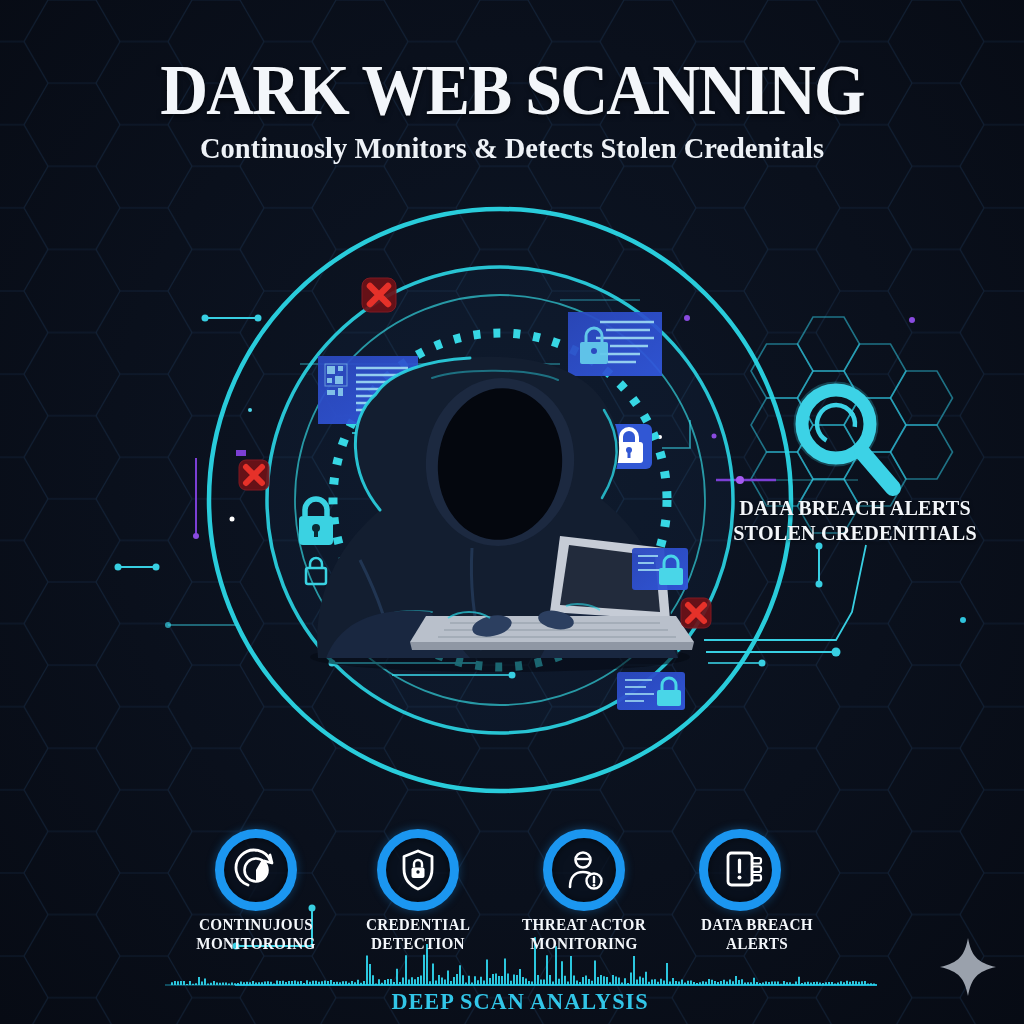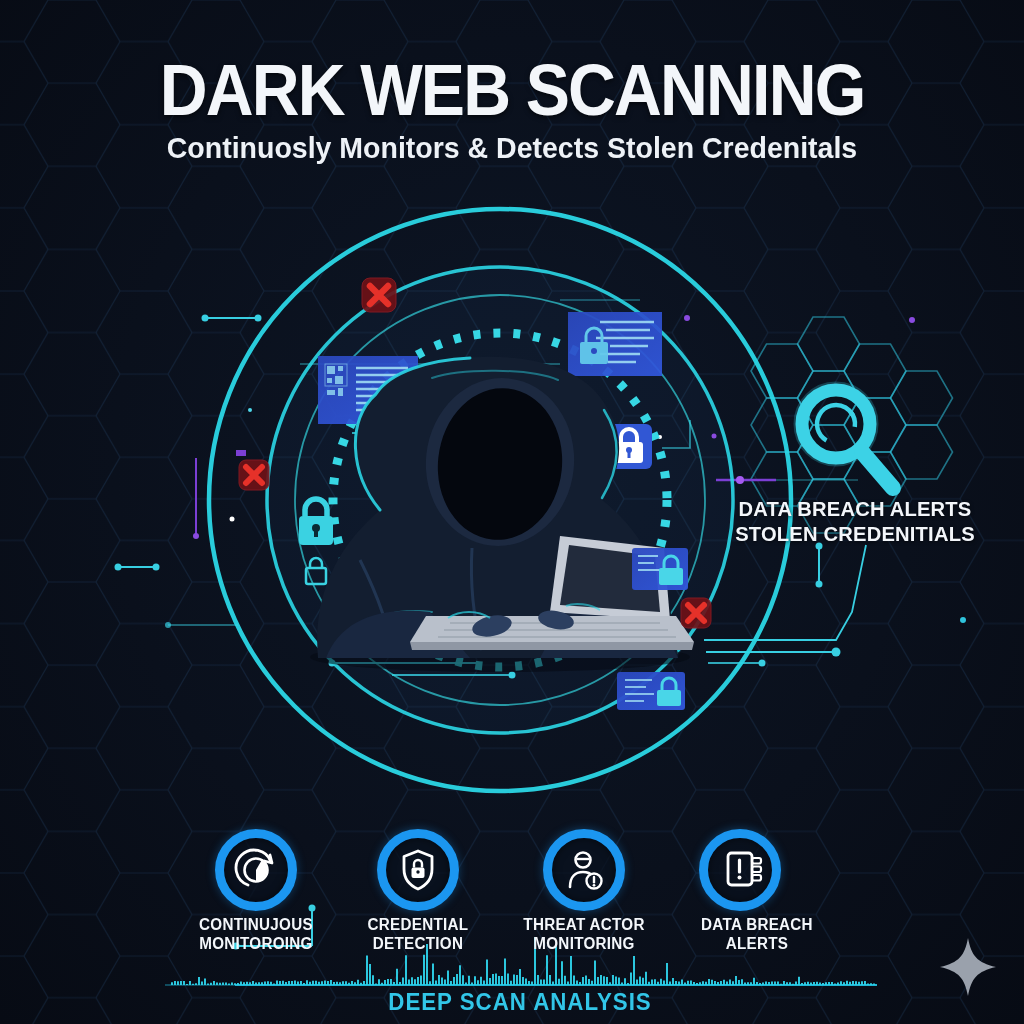--- a/index.html
+++ b/index.html
@@ -1,19 +1,19 @@
 <!DOCTYPE html>
 <html><head>
 <meta charset="utf-8">
 <style>
   html,body{margin:0;padding:0;background:#05080f;}
   .canvas{
     position:relative;width:1024px;height:1024px;overflow:hidden;
     background:radial-gradient(ellipse at 50% 46%, #0d1626 0%, #0a101c 55%, #070b14 100%);
-    font-family:Liberation Sans, sans-serif;
+    font-family:Liberation Serif, serif;
   }
   .scene{position:absolute;inset:0;}
   .txt{position:absolute;color:#f3f6fa;}
   .title{
     top:54px;left:0;width:1024px;text-align:center;
     font-size:72px;font-weight:bold;letter-spacing:-2px;line-height:72px;
     transform:scaleX(.92);transform-origin:50% 50%;
     text-shadow:0 2px 6px rgba(0,0,0,.6);
   }
   .subtitle{

